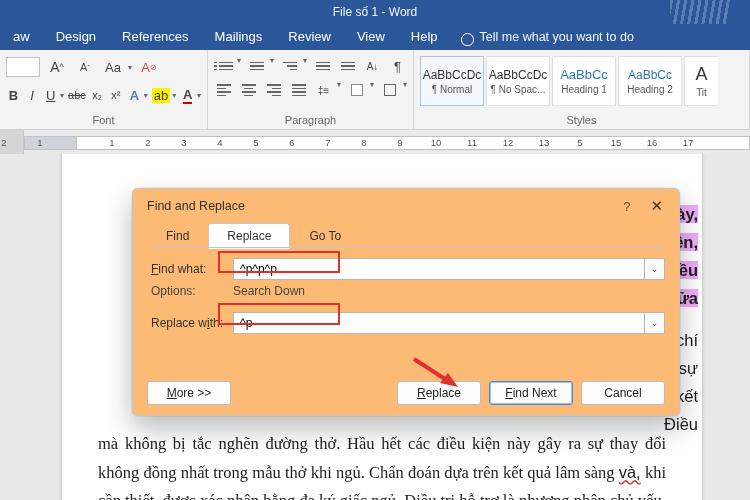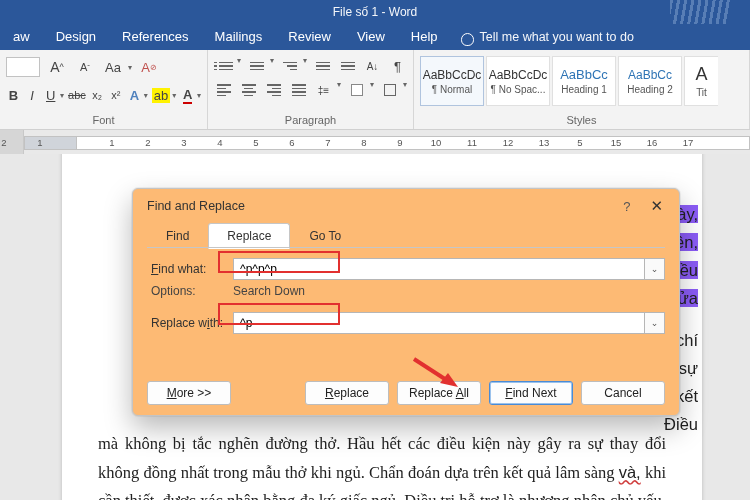--- a/index.html
+++ b/index.html
@@ -91,21 +91,21 @@
   .dbtn { min-width: 84px; height: 24px; border: 1px solid #bdbdbd; background: #fdfdfd; border-radius: 3px; font-size: 12px; color: #222; display: flex; align-items: center; justify-content: center; cursor: pointer; padding: 0 10px; }
   .dbtn.primary { border: 1px solid #4a8bd6; box-shadow: inset 0 0 0 1px #9bc2ec; }
   .ul { text-decoration: underline; }
 
   
   .arrow { position: absolute; left: 410px; top: 355px; width: 54px; height: 36px; pointer-events: none; }
   .arrow svg { width: 100%; height: 100%; }
 
   
   .right-edge-words { position: absolute; right: 4px; top: 200px; font-family: "Times New Roman", serif; font-size: 16.5px; line-height: 28px; text-align: right; color: #222; }
-  .sel { background: #8b5cf6; }
+  .sel { background: #f0abfc; font-weight: bold; }
 
 </style>
 </head>
 <body>
 
 <div class="title-bar">
   <span class="title-text">File số 1 - Word</span>
   <div class="title-stripe"></div>
 </div>
 
@@ -377,23 +377,20 @@
     </div>
   </div>
 
   <div class="dlg-buttons">
     <div class="dbtn more">
         <span><span class="ul">M</span>ore &gt;&gt;</span>
       </div>
     <div class="dbtn">
         <span><span class="ul">R</span>eplace</span>
       </div>
-    <div class="dbtn">
-        <span>Replace <span class="ul">A</span>ll</span>
-      </div>
     <div class="dbtn primary">
         <span><span class="ul">F</span>ind Next</span>
       </div>
     <div class="dbtn">Cancel</div>
   </div>
 </div>
 
 <div class="highlight-box hl1"></div>
 <div class="highlight-box hl2"></div>
 

